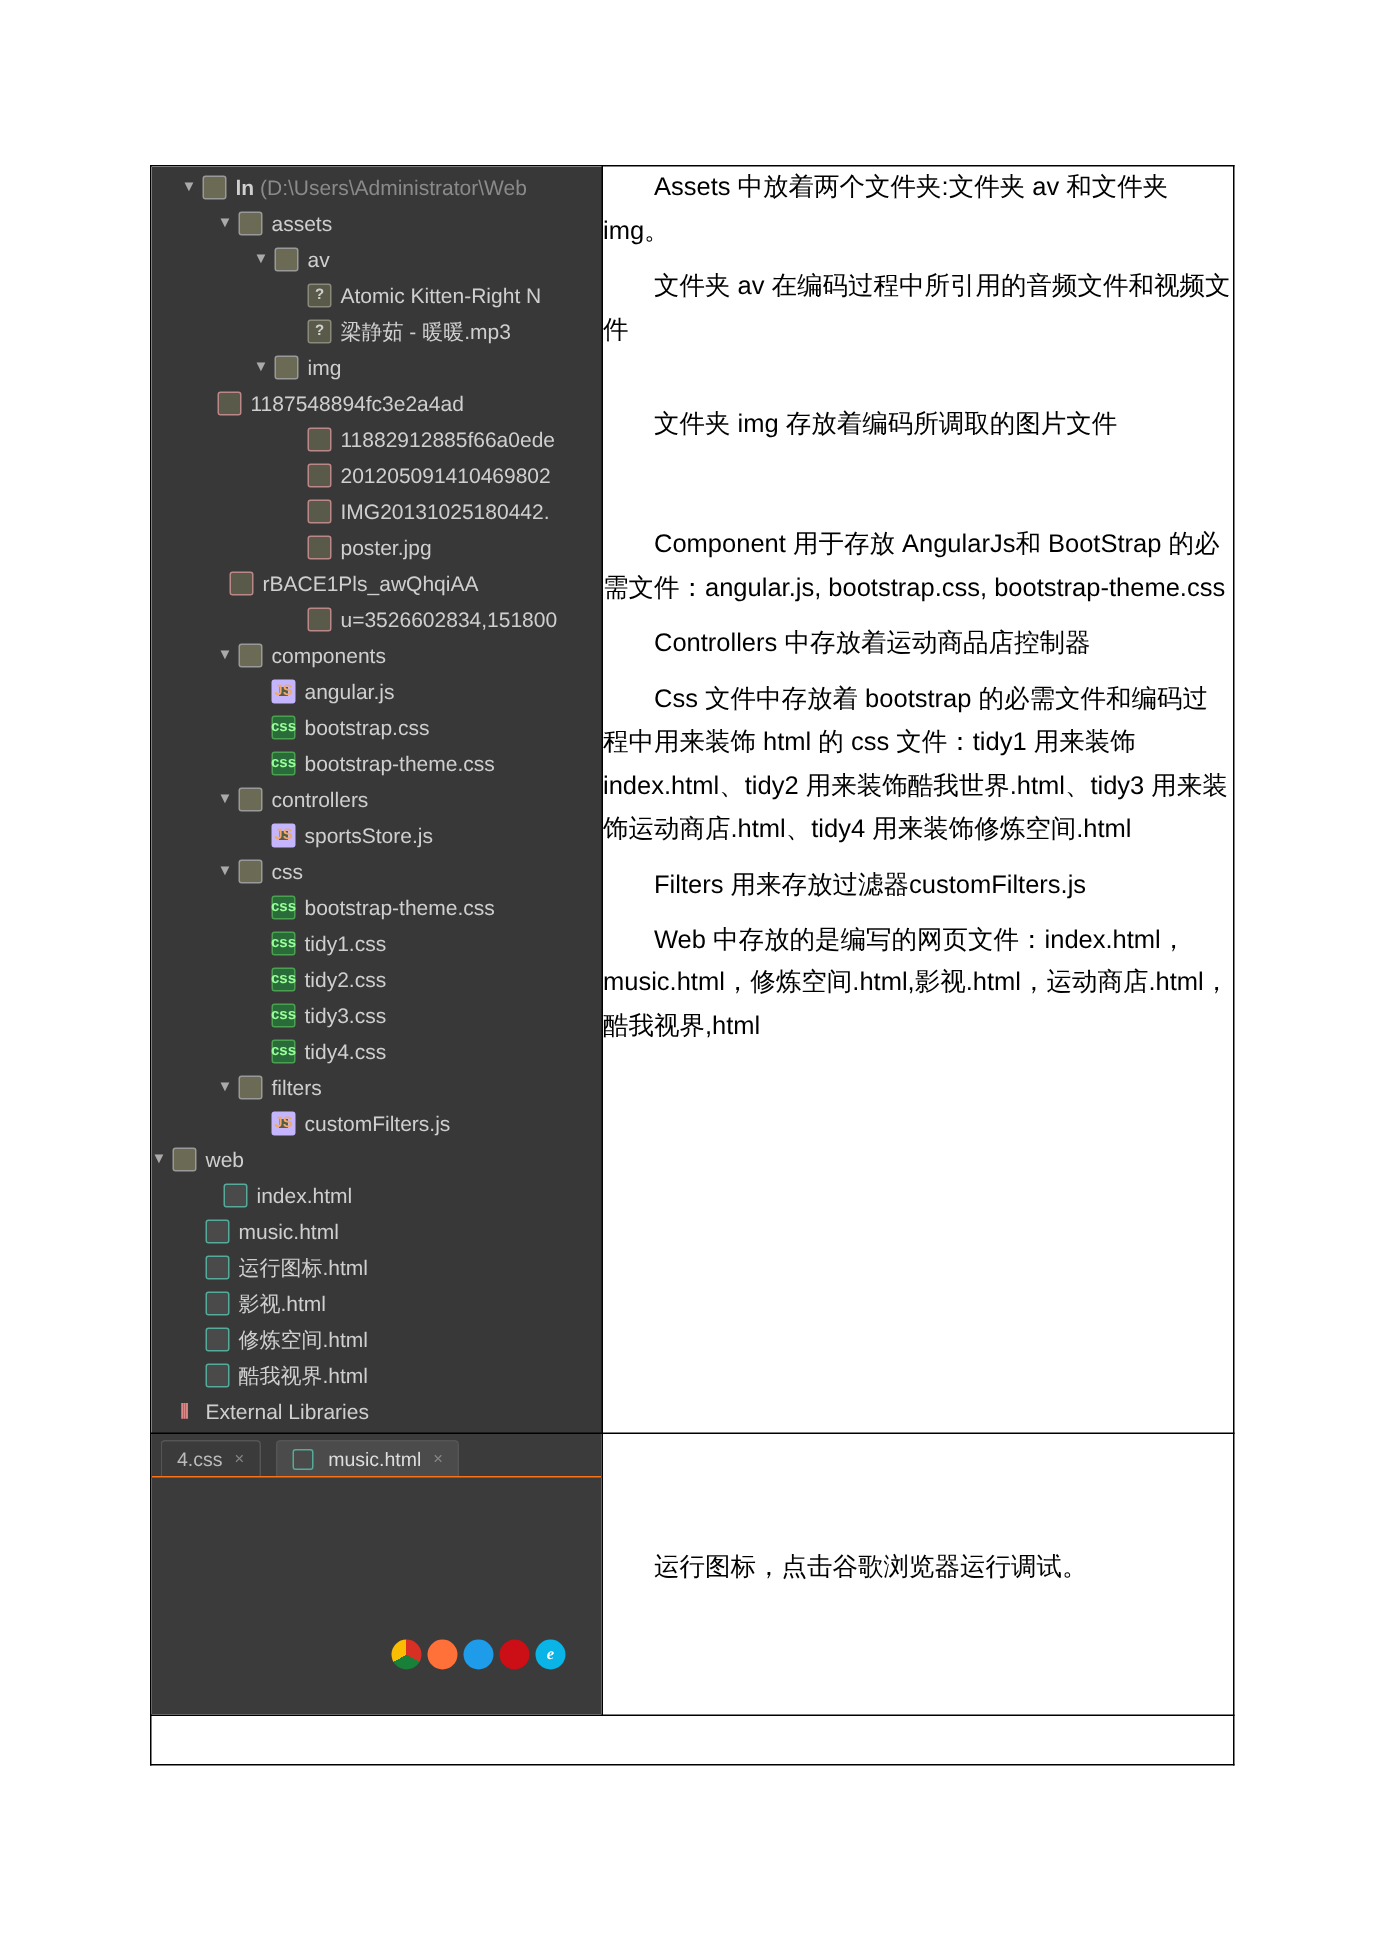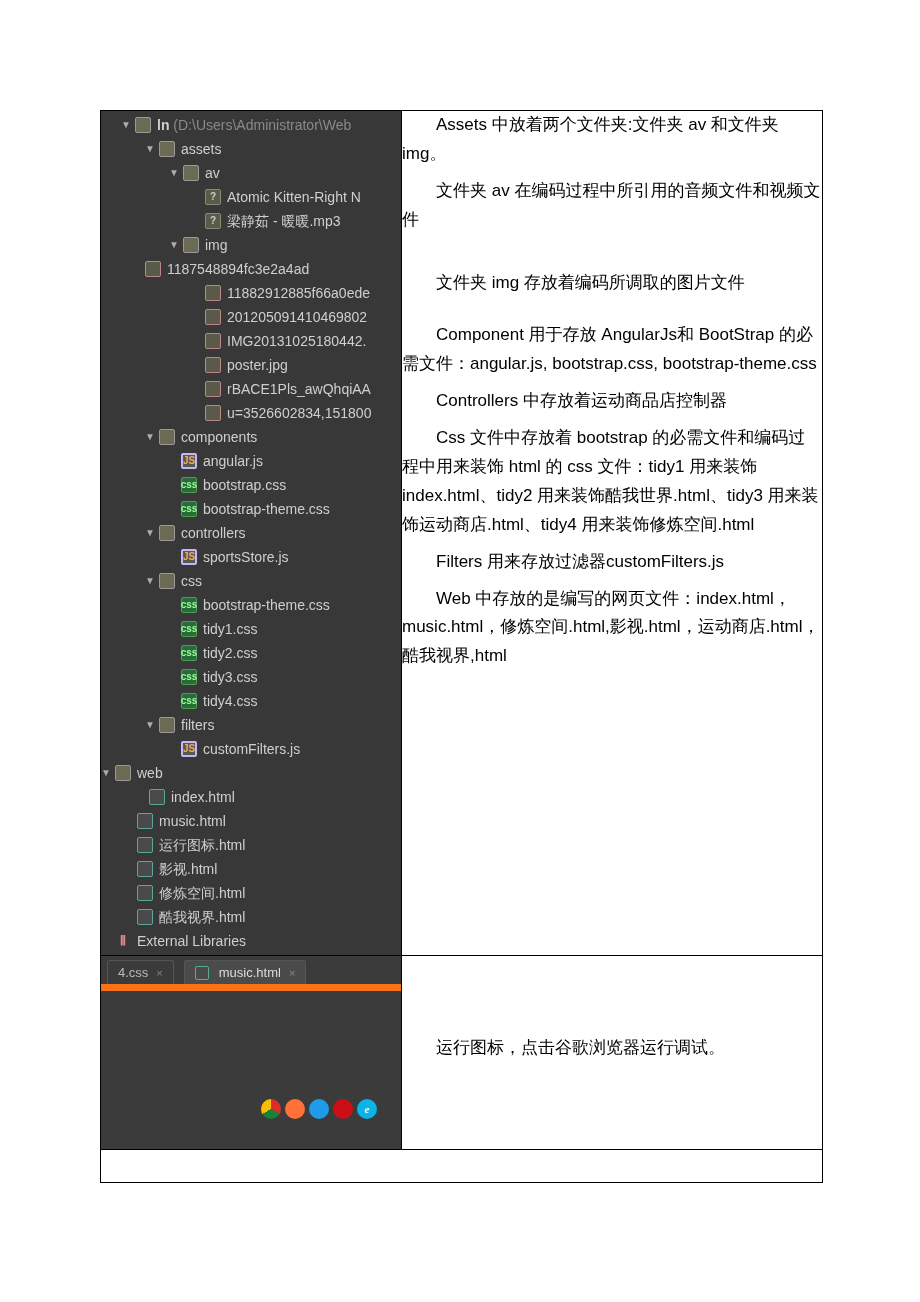--- a/index.html
+++ b/index.html
@@ -72,32 +72,32 @@
     justify-content: center;
     margin-right: 6px;
     font-size: 10px;
     font-weight: bold;
     border-radius: 2px;
     box-sizing: border-box;
   }
   .ic-folder { background: #6a6a55; border:1px solid #999; }
   .ic-unknown { background:#5a5a4a; border:1px solid #8a8a7a; }
   .ic-img { background:#5a5a4a; border:1px solid #b88; color:#e99;}
-  .ic-js { background:#5a5a4a; border:2px solid #c4b5fd; color:#ea6;}
+  .ic-js { background:#5a5a4a; border:5px solid #c4b5fd; color:#ea6;}
   .ic-css { background:#2a6b3a; border:1px solid #4aa050; color:#9f9;}
   .ic-html { background:#4a4a4a; border:1px solid #5a9; color:#7cc;}
   .ic-lib { background:none; color:#d88; font-size:13px; width:16px;}
   .label { flex: 0 0 auto; }
   .dim { color:#8a8a8a; }
   
   .bottom-wrap { background:#3b3b3b; }
   .tabs {
     display:flex;
     background:#3b3b3b;
-    border-bottom:7px solid #f97316;
+    border-bottom:1px solid #f97316;
     height:28px;
     align-items:flex-end;
     overflow:hidden;
   }
   .tab {
     padding:4px 10px;
     color:#bbb;
     font-size:13px;
     border:1px solid #555;
     border-bottom:none;
@@ -202,21 +202,21 @@
                 <span class="label">201205091410469802</span>
               </div>
           <div class="tree-row" style="padding-left:104px">
                 <span class="ic ic-img"></span>
                 <span class="label">IMG20131025180442.</span>
               </div>
           <div class="tree-row" style="padding-left:104px">
                 <span class="ic ic-img"></span>
                 <span class="label">poster.jpg</span>
               </div>
-          <div class="tree-row" style="padding-left:104px">
+          <div class="tree-row" style="padding-left:52px">
                 <span class="ic ic-img"></span>
                 <span class="label">rBACE1Pls_awQhqiAA</span>
               </div>
           <div class="tree-row" style="padding-left:104px">
                 <span class="ic ic-img"></span>
                 <span class="label">u=3526602834,151800</span>
               </div>
 
           <div class="tree-row" style="padding-left:44px">
             <span class="arrow">▼</span>
@@ -316,21 +316,21 @@
             <span class="ic ic-lib">⫴</span>
             <span class="label">External Libraries</span>
           </div>
         </div>
       </td>
 
       <td class="right-cell">
         <p>Assets 中放着两个文件夹:文件夹 av 和文件夹 img。</p>
         <p>文件夹 av 在编码过程中所引用的音频文件和视频文件</p>
         <p style="margin-top:34px">文件夹 img 存放着编码所调取的图片文件</p>
-        <p style="margin-top:24px">Component 用于存放 AngularJs和 BootStrap 的必需文件：angular.js, bootstrap.css, bootstrap-theme.css</p>
+        <p style="margin-top:52px">Component 用于存放 AngularJs和 BootStrap 的必需文件：angular.js, bootstrap.css, bootstrap-theme.css</p>
         <p>Controllers 中存放着运动商品店控制器</p>
         <p>Css 文件中存放着 bootstrap 的必需文件和编码过程中用来装饰 html 的 css 文件：tidy1 用来装饰 index.html、tidy2 用来装饰酷我世界.html、tidy3 用来装饰运动商店.html、tidy4 用来装饰修炼空间.html</p>
         <p>Filters 用来存放过滤器customFilters.js</p>
         <p>Web 中存放的是编写的网页文件：index.html，music.html，修炼空间.html,影视.html，运动商店.html，酷我视界,html</p>
       </td>
     </tr>
 
     <tr>
       <td class="left-cell" style="padding:0">
         <div class="bottom-wrap">

